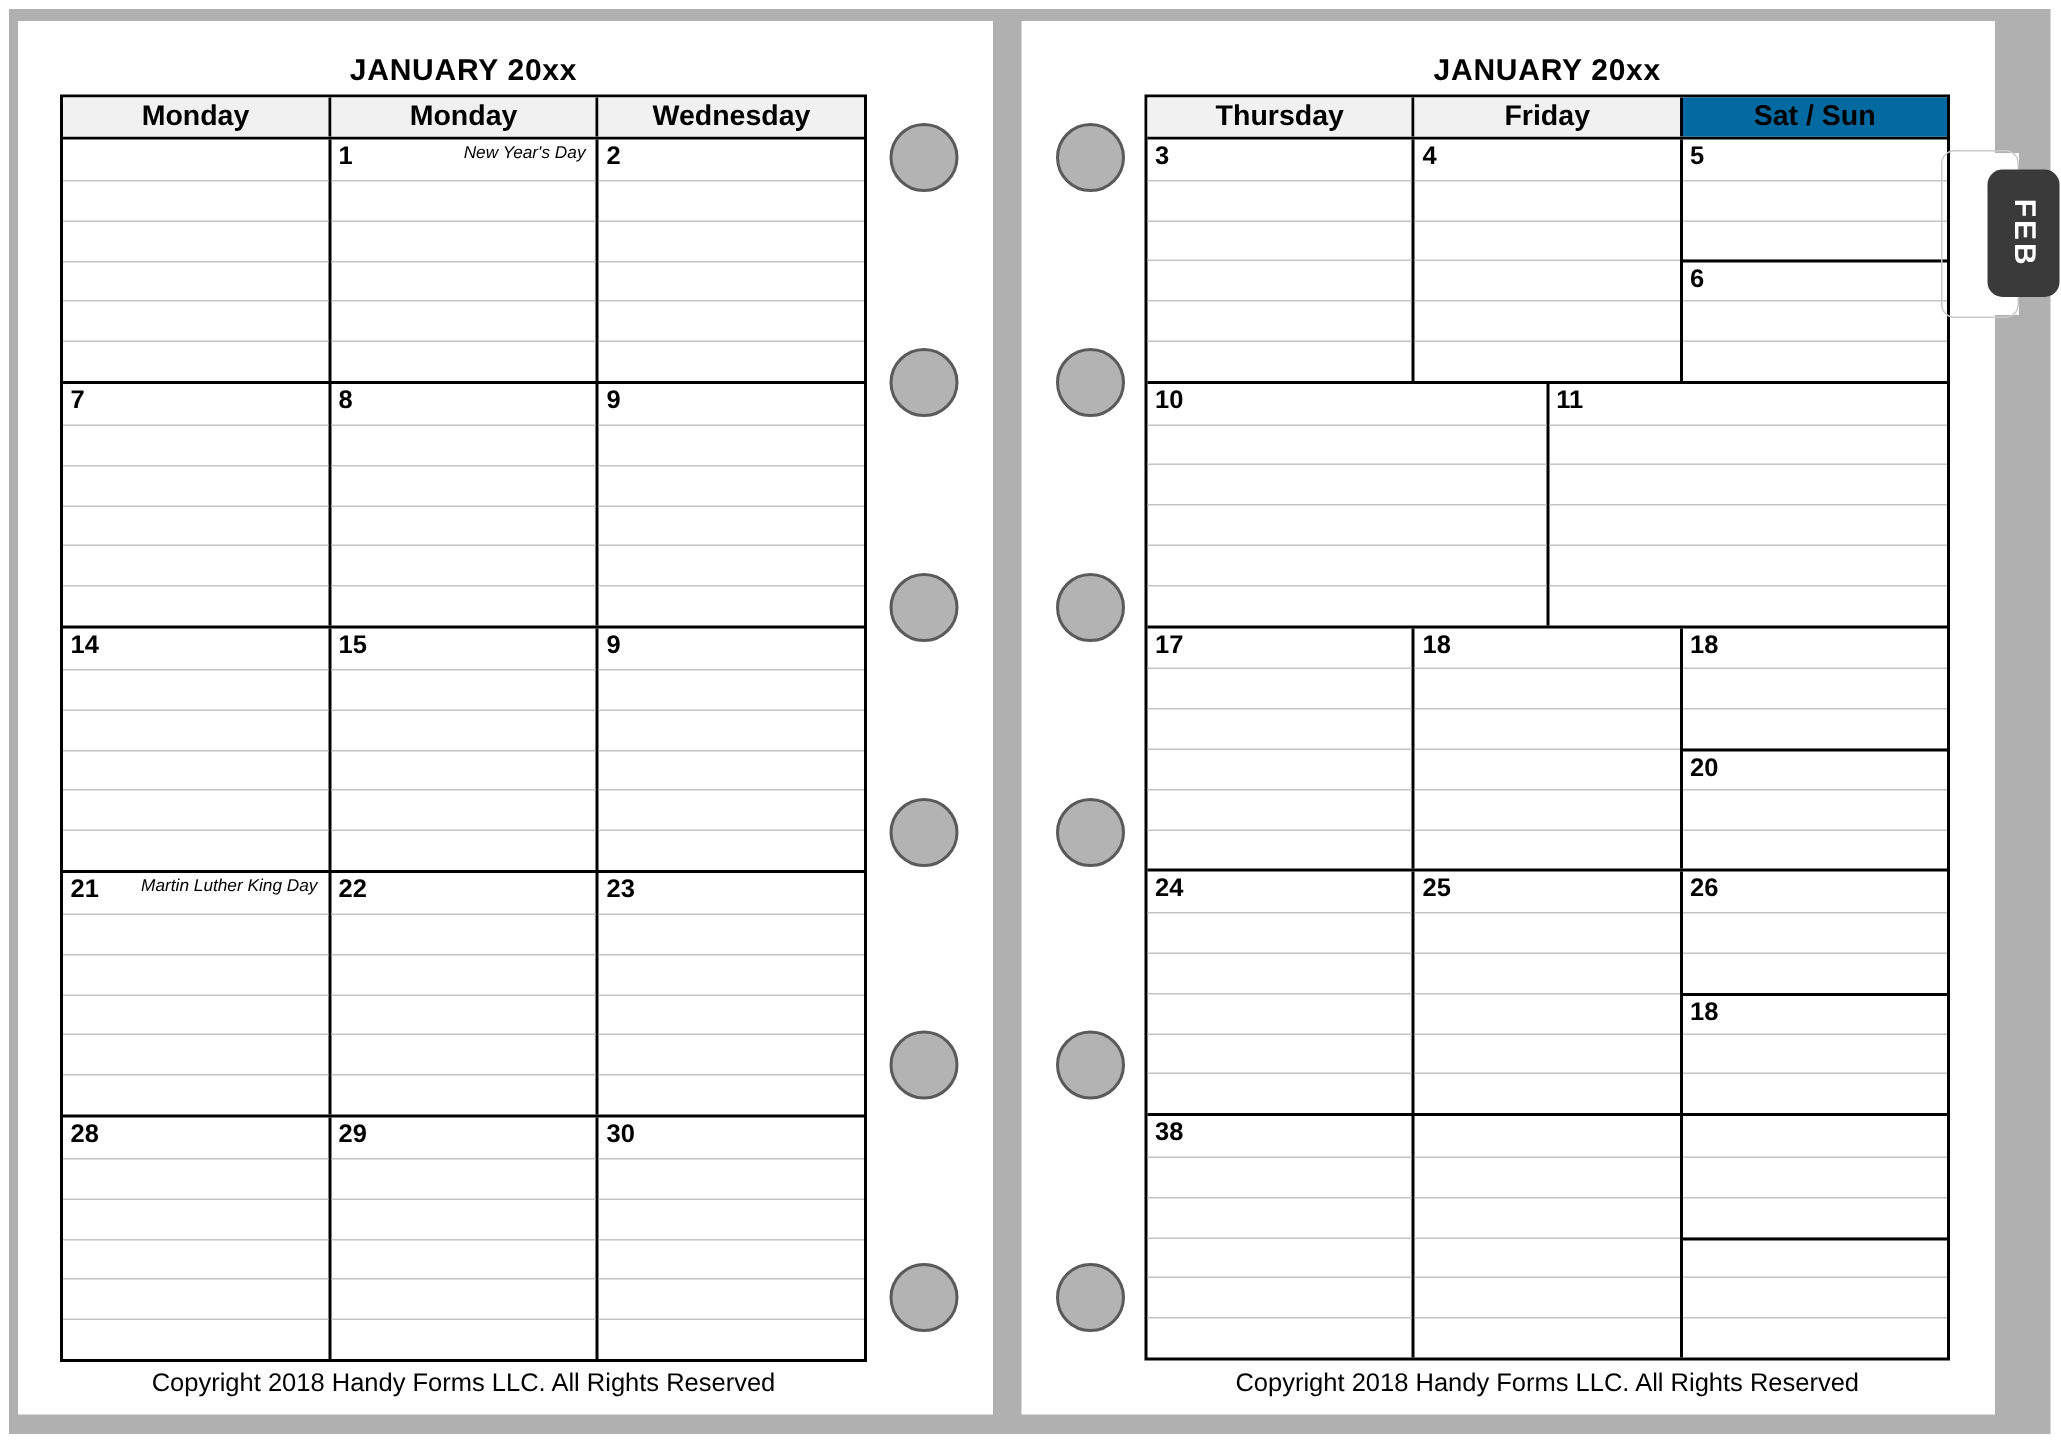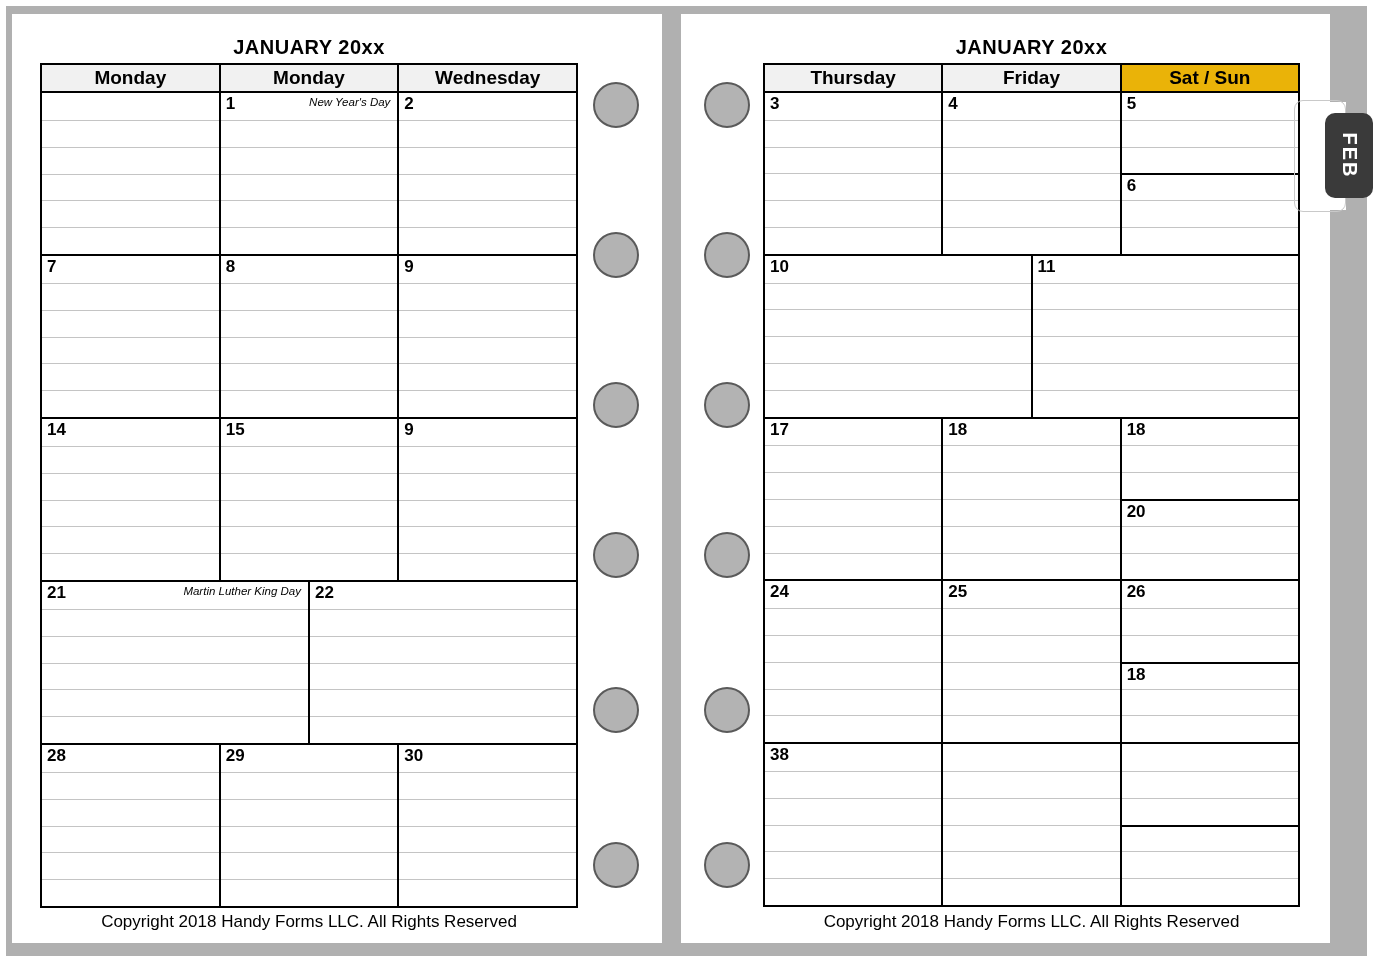--- a/index.html
+++ b/index.html
@@ -167,20 +167,28 @@
               <span class="holiday">Martin Luther King Day</span>
             </div>
             <div class="dcell">
               <div class="rline" style="top: 16.6667%;"></div>
               <div class="rline" style="top: 33.3333%;"></div>
               <div class="rline" style="top: 50%;"></div>
               <div class="rline" style="top: 66.6667%;"></div>
               <div class="rline" style="top: 83.3333%;"></div>
               <span class="dnum">22</span>
             </div>
+            <div class="dcell">
+              <div class="rline" style="top: 16.6667%;"></div>
+              <div class="rline" style="top: 33.3333%;"></div>
+              <div class="rline" style="top: 50%;"></div>
+              <div class="rline" style="top: 66.6667%;"></div>
+              <div class="rline" style="top: 83.3333%;"></div>
+              <span class="dnum">23</span>
+            </div>
           </div>
           <div class="week">
             <div class="dcell">
               <div class="rline" style="top: 16.6667%;"></div>
               <div class="rline" style="top: 33.3333%;"></div>
               <div class="rline" style="top: 50%;"></div>
               <div class="rline" style="top: 66.6667%;"></div>
               <div class="rline" style="top: 83.3333%;"></div>
               <span class="dnum">28</span>
             </div>
@@ -205,21 +213,21 @@
     </div>
     <div class="copyright" style="left:28px;width:538px;">Copyright 2018 Handy Forms LLC. All Rights Reserved</div>
   </div>
 
   <div class="page page-right">
     <div class="page-title" style="left:82px;width:537px;">JANUARY 20xx</div>
     <div class="cal" style="left:82px;top:49px;width:537px;height:844px;">
       <div class="cal-header" id="hdr-right">
           <div class="hcell" style="background: rgb(241, 241, 241);">Thursday</div>
           <div class="hcell" style="background: rgb(241, 241, 241);">Friday</div>
-          <div class="hcell" style="background: #eab308; text-align: center;">Sat / Sun</div>
+          <div class="hcell" style="background: #0369a1; text-align: center;">Sat / Sun</div>
         </div>
       <div class="weeks" id="weeks-right">
           <div class="week">
             <div class="dcell">
               <div class="rline" style="top: 16.6667%;"></div>
               <div class="rline" style="top: 33.3333%;"></div>
               <div class="rline" style="top: 50%;"></div>
               <div class="rline" style="top: 66.6667%;"></div>
               <div class="rline" style="top: 83.3333%;"></div>
               <span class="dnum">3</span>

